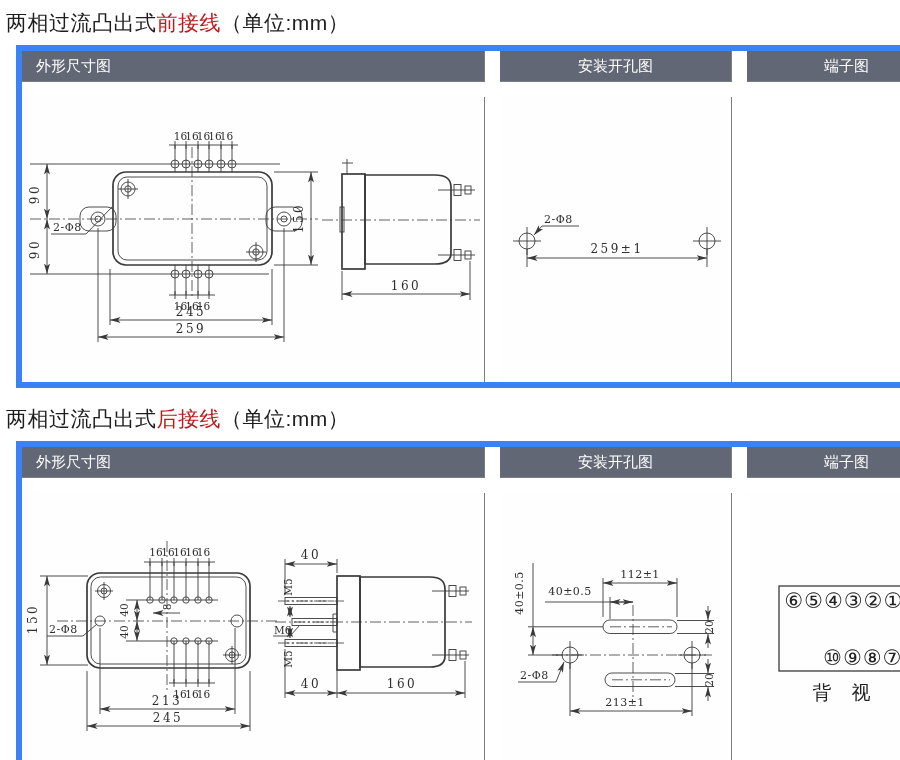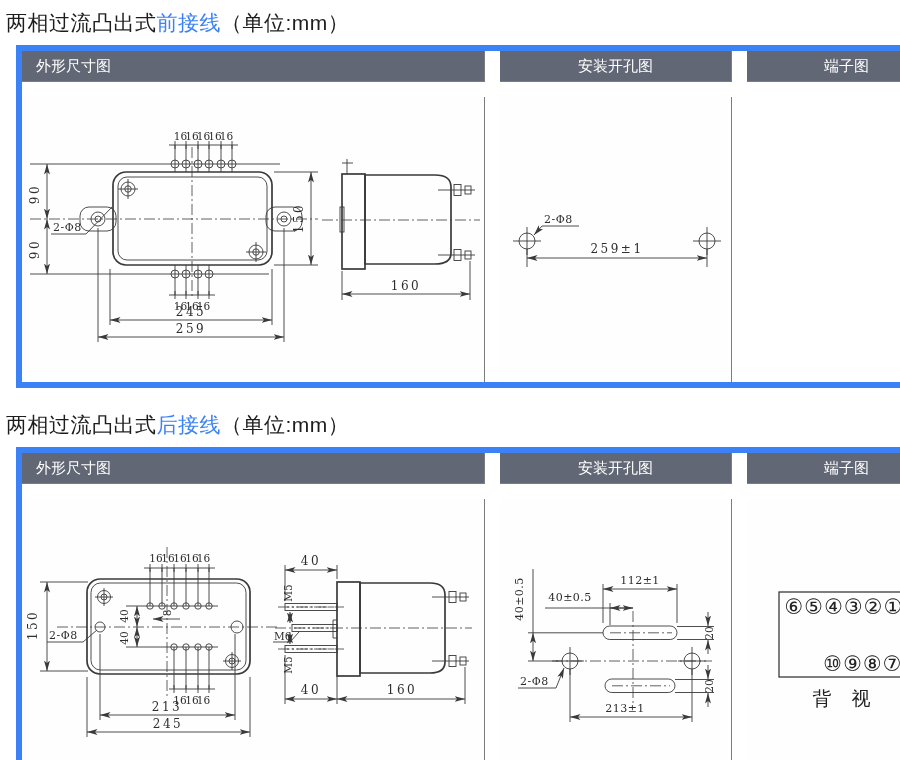--- a/index.html
+++ b/index.html
@@ -1,18 +1,18 @@
 <!DOCTYPE html>
 <html><head>
 <meta charset="utf-8">
 <style>
   html,body{margin:0;padding:0;background:#ffffff;}
   body{width:900px;height:760px;font-family:"Liberation Sans",sans-serif;color:#1f1f1f;overflow:hidden;}
   .title{margin:9px 4px 8px 6px;font-size:21px;letter-spacing:0.5px;color:#1d1d1d;}
-  .title .hl{color:#3b82f6;}
+  .title .hl{color:#b91c1c;}
   .tbl{margin-left:16px;width:896px;border:6px solid #3b82f6;border-collapse:collapse;display:grid;grid-template-columns:463px 232px 199px;background:#ffffff;gap:15px;}
   .th{background:#616774;color:#ffffff;font-size:15px;height:30px;display:flex;align-items:center;border-bottom:1px solid #7d7d7d;}
   .th.c1{padding-left:14px;justify-content:flex-start;}
   .th.c2,.th.c3{justify-content:center;}
   .th.c1,.th.c2{border-right:1px solid #7d7d7d;}
   .td{height:285px;background:#fefefe;position:relative;}
   .td.c1,.td.c2{border-right:1px solid #7d7d7d;}
   svg{display:block;}
   .ln{stroke:#3a3a3a;stroke-width:0.9;fill:none;}
   .lt{stroke:#3a3a3a;stroke-width:1.7;fill:none;}
@@ -176,21 +176,21 @@
       <text x="117" y="156" text-anchor="middle" class="dtx">259±1</text>
       <text x="44" y="126" class="dts">2-Φ8</text>
       <line x1="42" y1="129" x2="79" y2="129" class="ln"></line>
       <line x1="42" y1="129" x2="34" y2="138" class="ln" marker-end="url(#mk2)"></line>
     </g>
   </svg>
   </div>
 
 </div>
 
-<div class="title" style="margin-top:23px;">
+<div class="title" style="margin-top:17px;">
   <span>两相过流凸出式</span><span class="hl">后接线</span><span>（单位:mm）</span>
 </div>
 
 <div class="tbl">
   <div class="th c1">外形尺寸图</div>
   <div class="th c2">安装开孔图</div>
   <div class="th c3">端子图</div>
 
   <div class="td c1">
   <svg width="463" height="285" viewBox="0 0 463 285">

